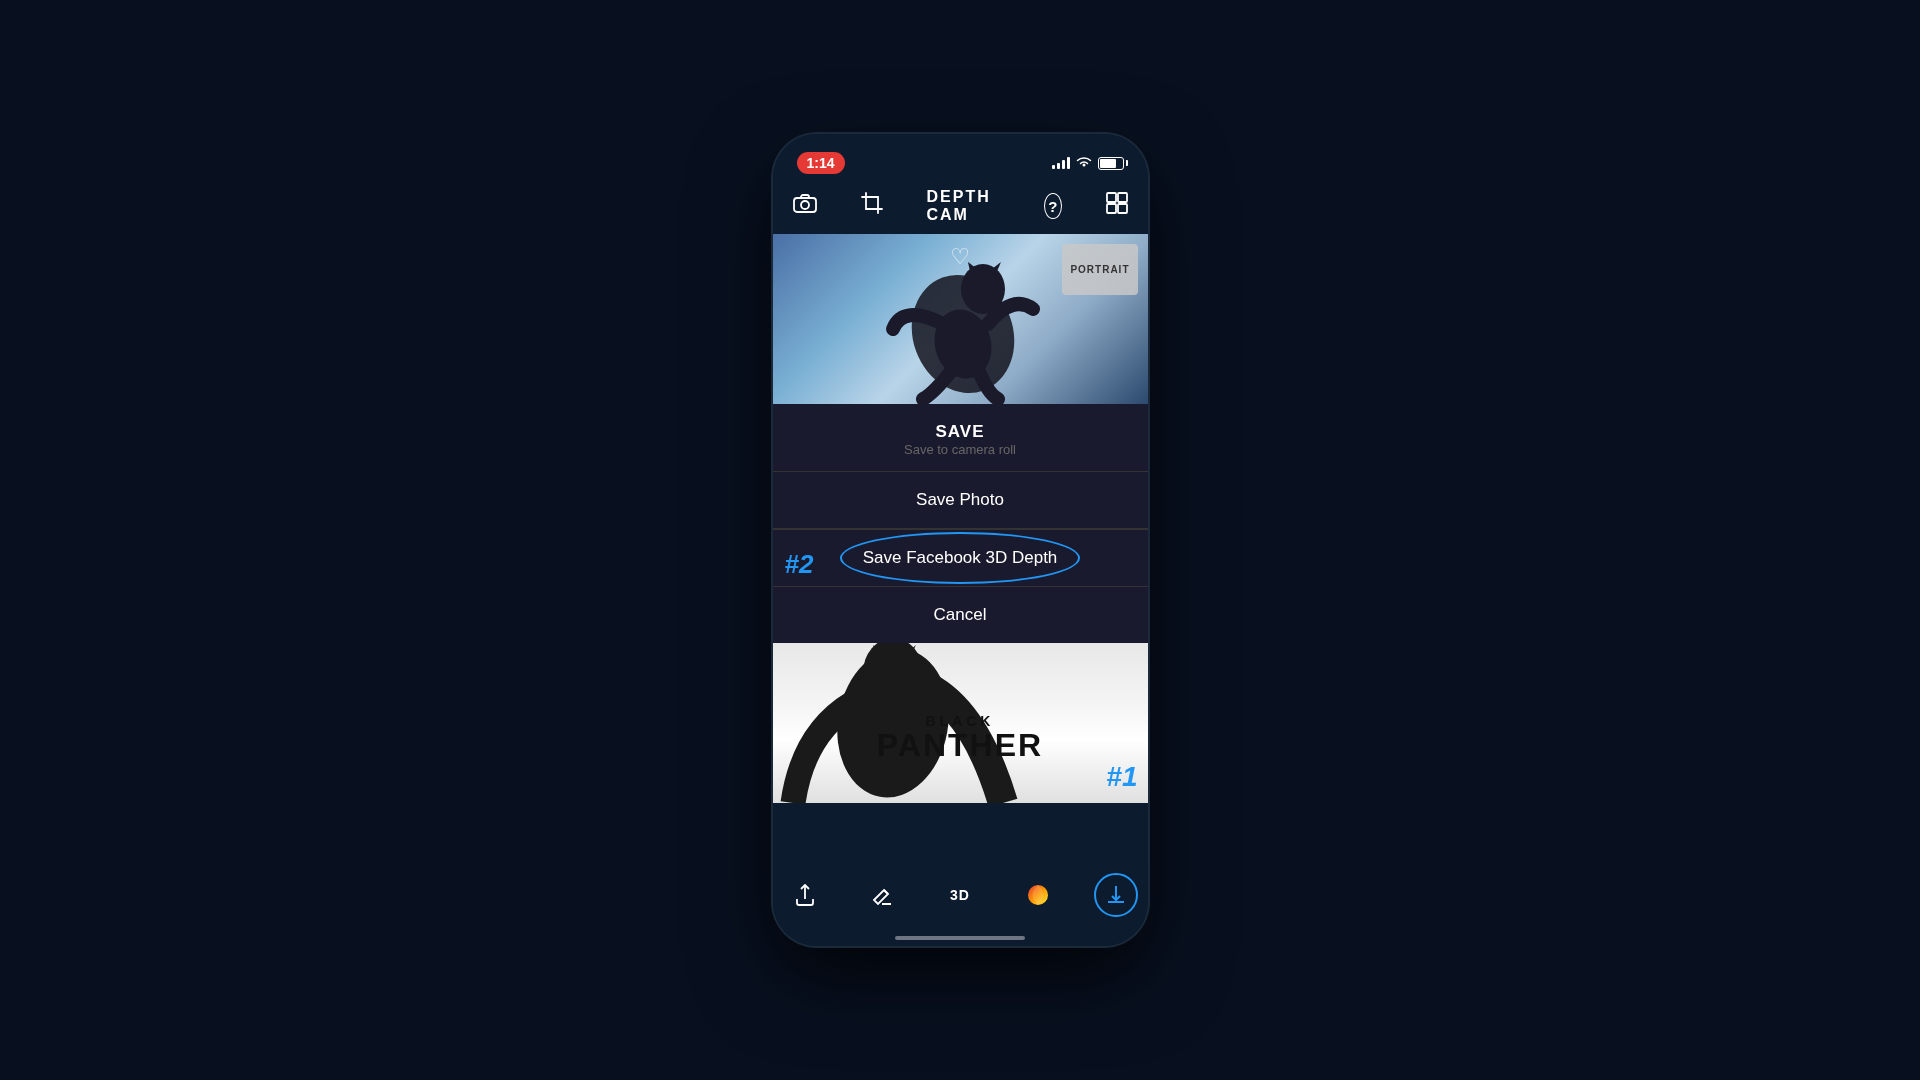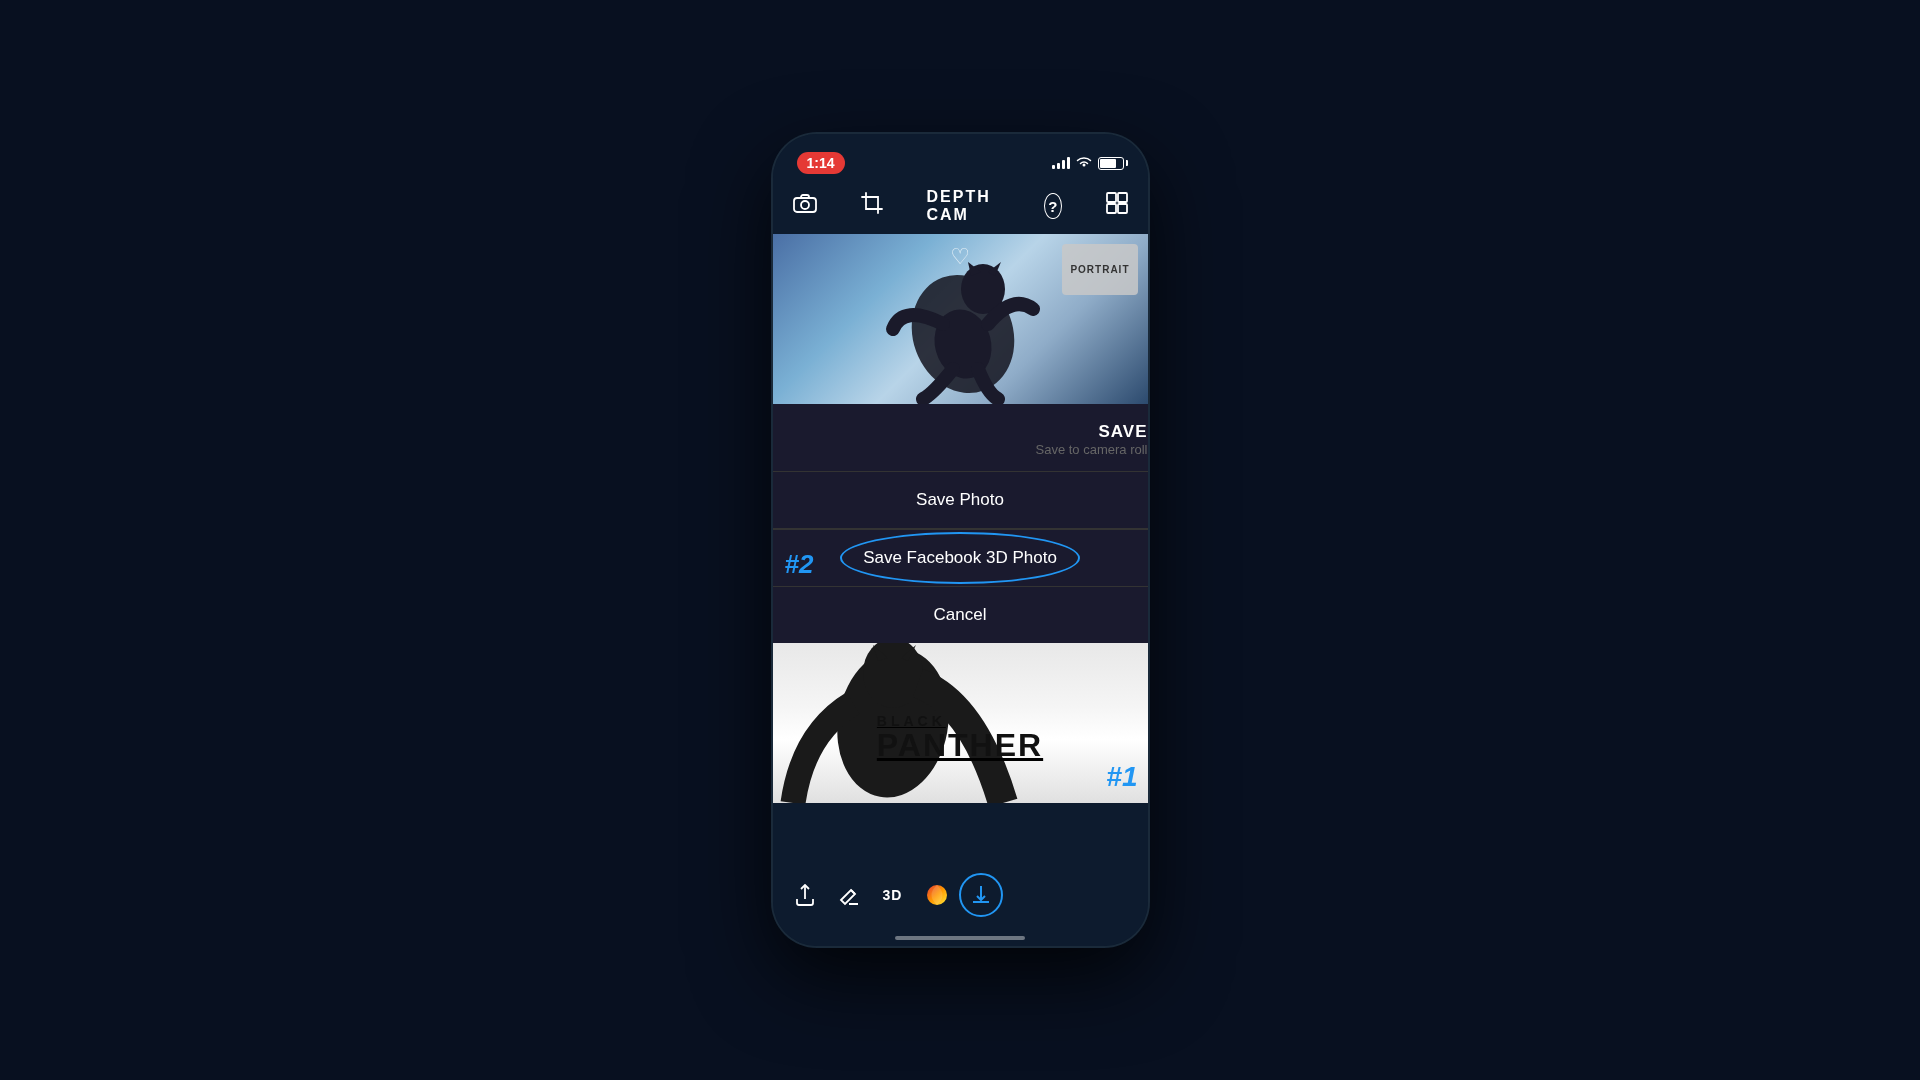--- a/index.html
+++ b/index.html
@@ -161,21 +161,21 @@
       letter-spacing: 1px;
     }
 
     
     .save-menu {
       background: #1a1a2e;
       padding: 0;
     }
 
     .save-header {
-      text-align: right;
+      text-align: center;
       padding: 18px 0 4px;
     }
 
     .save-title {
       color: white;
       font-size: 17px;
       font-weight: 700;
       letter-spacing: 1px;
     }
 
@@ -242,21 +242,21 @@
     
     .bottom-toolbar {
       position: absolute;
       bottom: 0;
       left: 0;
       right: 0;
       height: 83px;
       background: #0d1b2e;
       display: flex;
       align-items: center;
-      justify-content: flex-start;
+      justify-content: space-between;
       padding: 0 10px 20px;
     }
 
     .toolbar-btn {
       width: 44px;
       height: 44px;
       display: flex;
       align-items: center;
       justify-content: center;
       color: white;
@@ -372,21 +372,21 @@
       <span>Save Photo</span>
     </div>
 
     <div class="menu-divider"></div>
 
 
     <div class="menu-divider"></div>
 
     <div class="menu-item highlighted" style="position:relative;">
       <div class="oval-highlight"></div>
-      <span style="position:relative;z-index:1;">Save Facebook 3D Photo</span>
+      <span style="position:relative;z-index:1;">Save Facebook 3D Depth</span>
       <span class="step-label">#2</span>
     </div>
 
     <div class="menu-divider"></div>
 
     <div class="menu-item">
       <span>Cancel</span>
     </div>
 
   </div>
@@ -401,21 +401,21 @@
         <ellipse cx="120" cy="30" rx="30" ry="35" fill="#1a1a1a"></ellipse>
 
         <polygon points="105,18 100,2 115,15" fill="#1a1a1a"></polygon>
         <polygon points="135,18 143,2 128,15" fill="#1a1a1a"></polygon>
 
         <path d="M145 40 Q200 60 230 160" stroke="#1a1a1a" stroke-width="30" fill="none"></path>
 
         <path d="M80 60 Q30 90 20 160" stroke="#1a1a1a" stroke-width="25" fill="none"></path>
       </svg>
 
-      <div style="position:relative; z-index:2; margin-top:28px;text-decoration:underline;">
+      <div style="position:relative; z-index:2; text-align:center; margin-top:28px;">
         <div style="font-size:14px; font-weight:900; color:#111; letter-spacing:4px; font-family:Impact,sans-serif;">BLACK</div>
         <div style="font-size:32px; font-weight:900; color:#111; letter-spacing:2px; font-family:Impact,sans-serif; line-height:1;">PANTHER</div>
       </div>
 
       <div style="position:absolute; right:10px; bottom:10px; color:#2196F3; font-size:28px; font-weight:900; font-style:italic;">#1</div>
     </div>
   </div>
 
   <div class="bottom-toolbar">
 

